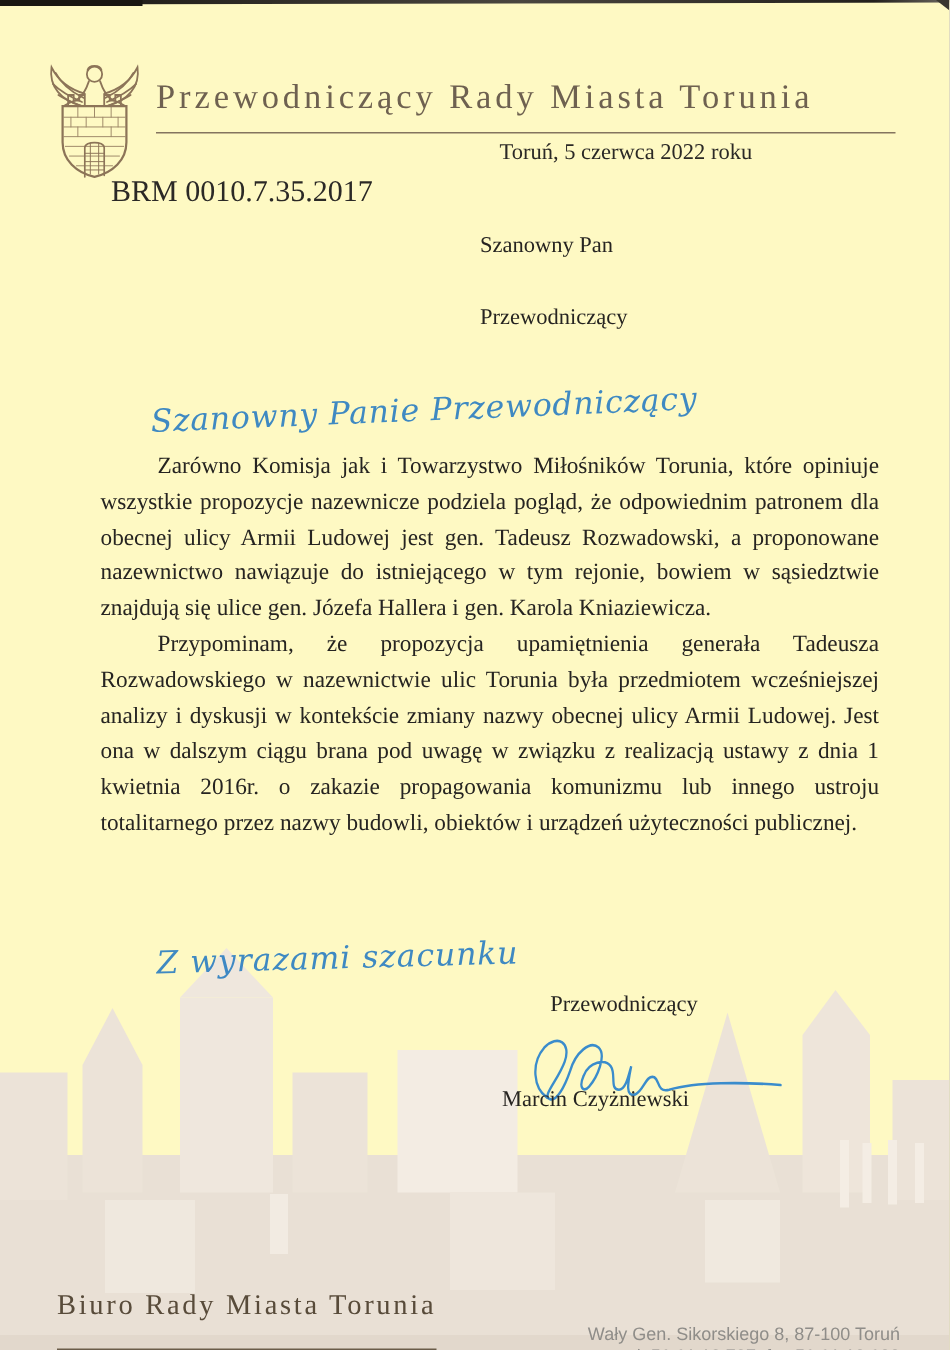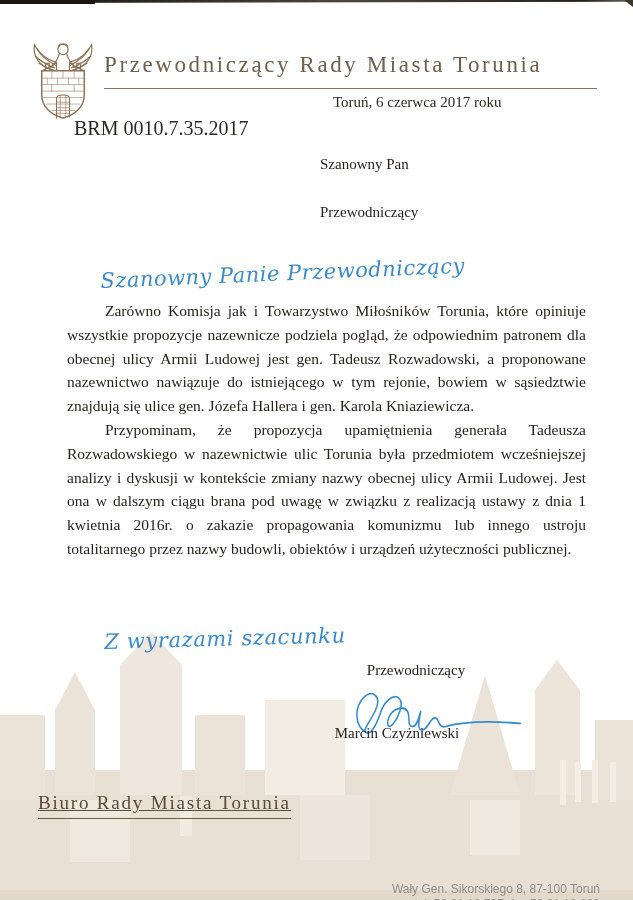--- a/index.html
+++ b/index.html
@@ -1,20 +1,20 @@
 <!DOCTYPE html>
 <html><head>
 <meta charset="utf-8">
 <style>
   html,body{margin:0;padding:0;background:#c9c6c2;}
   .page{
     position:relative;
     width:633px;height:900px;
     margin:0 auto;
-    background:#ffffff;
+    background:#fef9c3;
     overflow:hidden;
     font-family:"Liberation Serif", serif;
     color:#262421;
   }
   
   .scan-edge-top{
     position:absolute;top:0;left:0;width:100%;height:3px;
     background:linear-gradient(90deg,#14120e,#4a463f 55%,#23201c 92%,#6b675f);
     transform:rotate(-0.12deg);transform-origin:left top;
   }
@@ -70,23 +70,23 @@
     position:absolute;left:345px;top:661px;width:142px;
     font-size:15px;line-height:18.5px;text-align:center;
   }
   .sig-scribble{position:absolute;left:352px;top:688px;width:172px;height:52px;}
   .sig-name{
     position:absolute;left:322px;top:725px;width:150px;
     font-size:15px;text-align:center;white-space:nowrap;
   }
   
   .footer-office{
-    position:absolute;left:38px;top:792px;
+    position:absolute;left:38px;top:860px;
     font-size:19px;letter-spacing:1.8px;color:#584b3a;white-space:nowrap;
-    padding-bottom:4px;border-bottom:1.6px solid #6a5c49;text-decoration:underline;
+    padding-bottom:17px;border-bottom:1.6px solid #6a5c49;
   }
   .footer-address{
     position:absolute;right:33px;top:882px;width:280px;
     font-family:Liberation Sans, sans-serif;
     font-size:12px;line-height:14.8px;color:#8f8d89;text-align:right;
   }
 </style>
 </head>
 <body>
 
@@ -150,21 +150,21 @@
 
       <path d="M33 87 L33 66 C33 61 47 61 47 66 L47 86" stroke-width="1.2"></path>
       <g stroke-width="0.7">
         <path d="M37 63 V85 M43 63 V85 M33 70 H47 M33 76 H47 M33 82 H47"></path>
       </g>
     </g>
   </svg>
 
   <div class="page-title">Przewodniczący Rady Miasta Torunia</div>
   <div class="title-rule"></div>
-  <div class="dateline">Toruń, 6 czerwca 2017 roku</div>
+  <div class="dateline">Toruń, 5 czerwca 2022 roku</div>
   <div class="reference">BRM 0010.7.35.2017</div>
 
   <div class="recipient">
     <div class="salutation">Szanowny Pan</div>
     <div>Przewodniczący</div>
   </div>
 
   <div class="handwriting hw-greeting">Szanowny Panie Przewodniczący</div>
 
   <div class="body-text">

